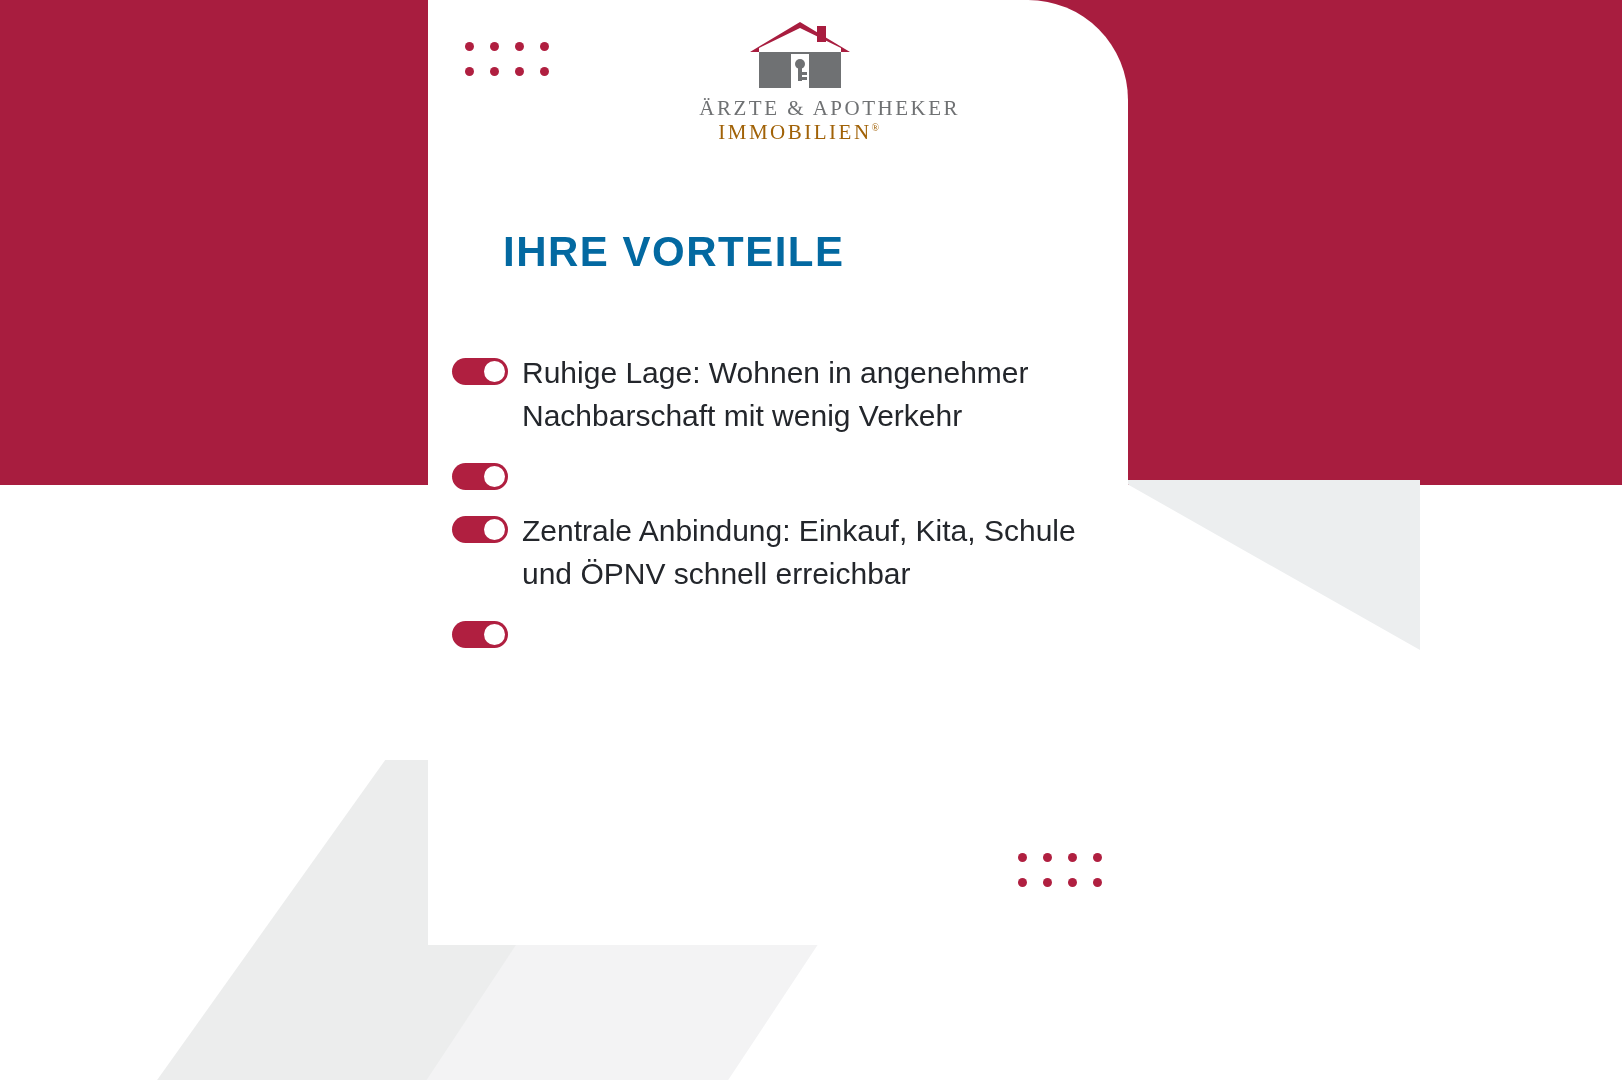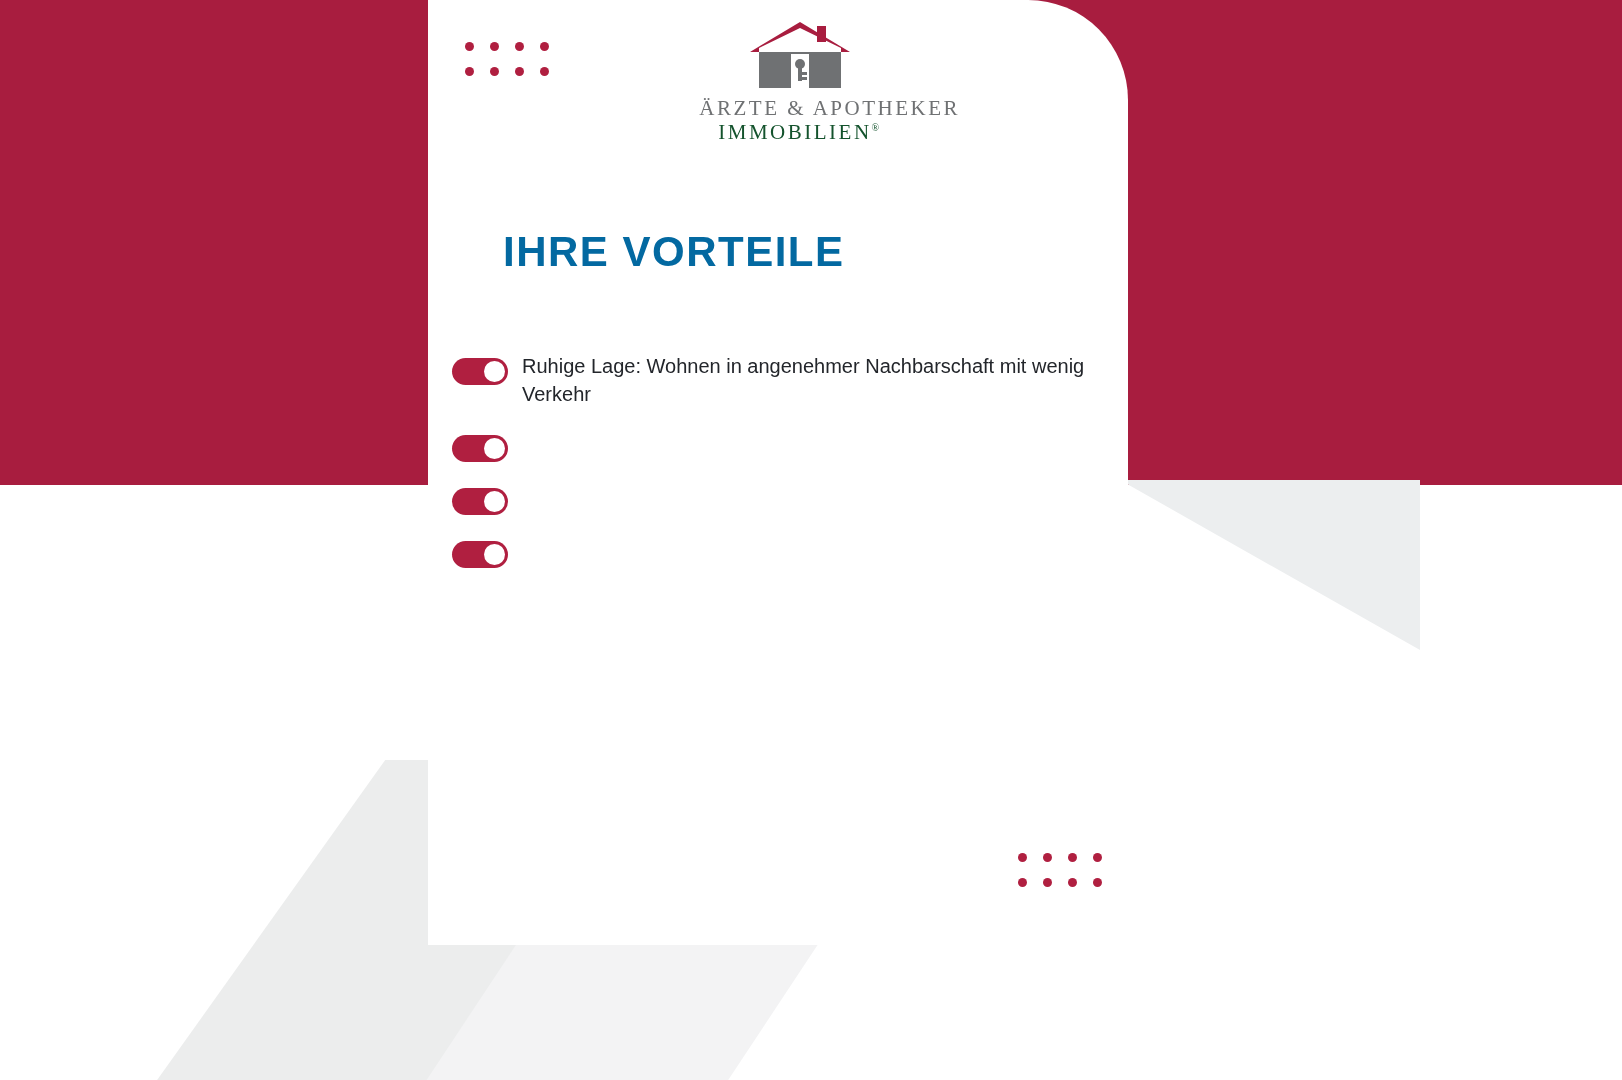--- a/index.html
+++ b/index.html
@@ -132,21 +132,21 @@
     letter-spacing: 2.5px;
     font-size: 21px;
     color: #6f7173;
     line-height: 1.15;
     text-align: right;
   }
   .logo-text-2 {
     font-family: "Liberation Serif", serif;
     letter-spacing: 2.5px;
     font-size: 21px;
-    color: #14532d;
+    color: #a16207;
     line-height: 1.15;
   }
   .logo-text-2 sup {
     font-size: 10px;
     vertical-align: super;
   }
 
   
   .headline {
     position: absolute;
@@ -184,21 +184,21 @@
   .toggle .knob {
     position: absolute;
     right: 3px;
     top: 3px;
     width: 21px;
     height: 21px;
     border-radius: 50%;
     background: #ffffff;
   }
   .benefit-text {
-    font-size: 20px;
+    font-size: 30px;
     line-height: 1.42;
     color: #23262b;
     font-family: "Liberation Sans", sans-serif;
     max-width: 580px;
   }
 </style>
 </head>
 <body>
 
 <div id="stage">
@@ -267,20 +267,21 @@
     <div class="benefit">
       <span class="toggle">
           <span class="knob"></span>
         </span>
     </div>
 
     <div class="benefit">
       <span class="toggle">
           <span class="knob"></span>
         </span>
+      <span class="benefit-text">Zentrale Anbindung: Einkauf, Kita, Schule und ÖPNV schnell erreichbar</span>
     </div>
 
     <div class="benefit">
       <span class="toggle">
           <span class="knob"></span>
         </span>
     </div>
 
   </div>
 

